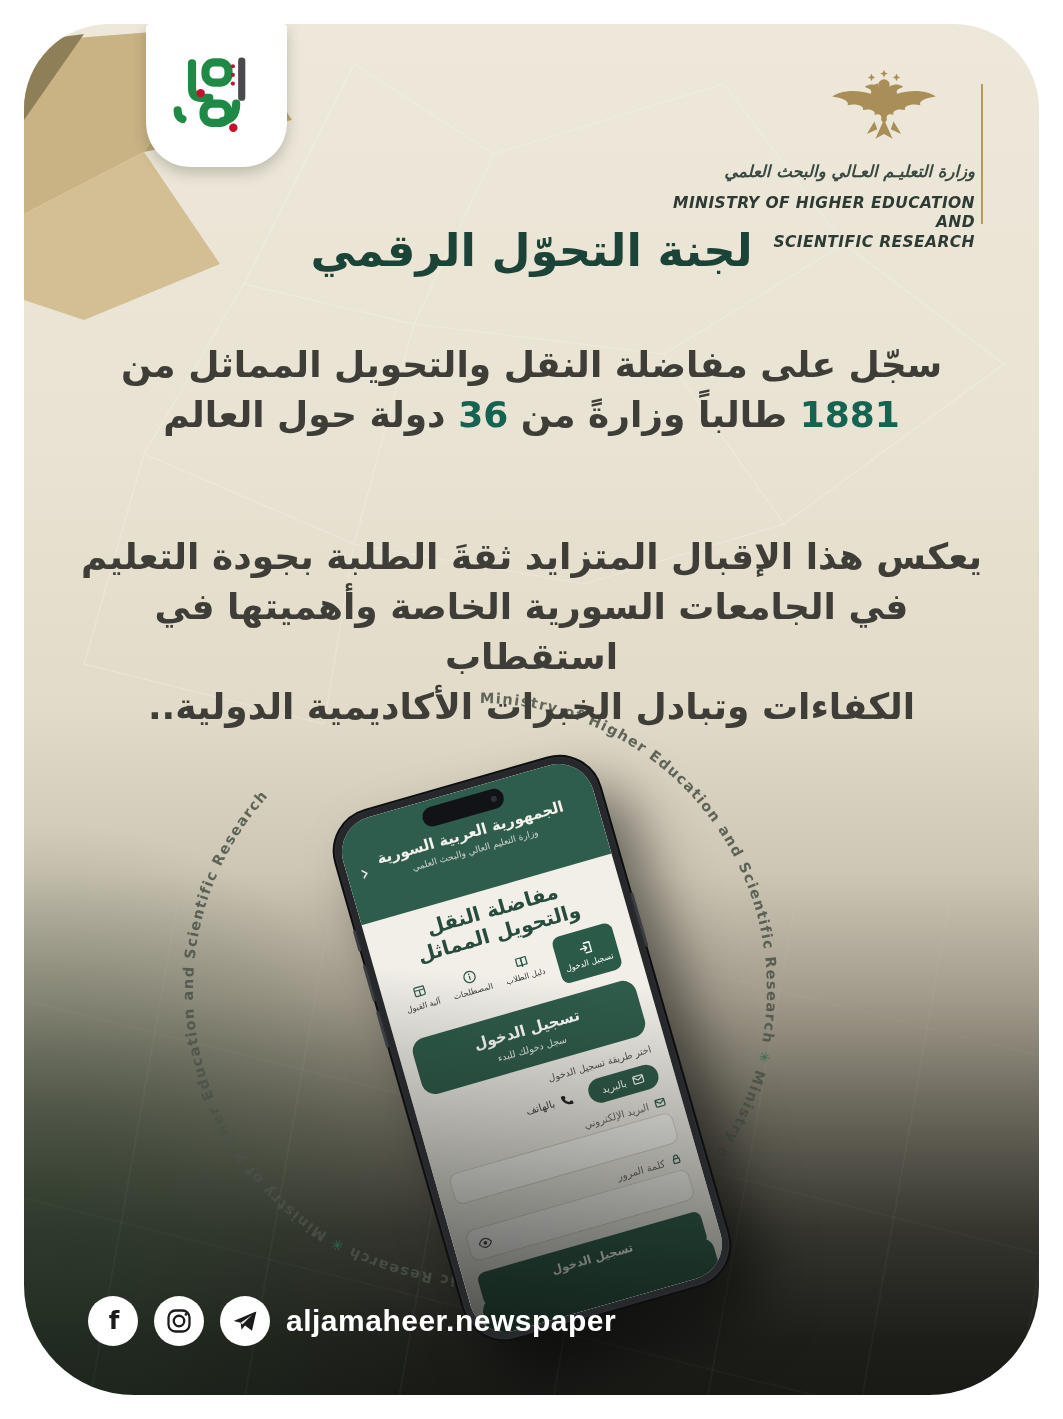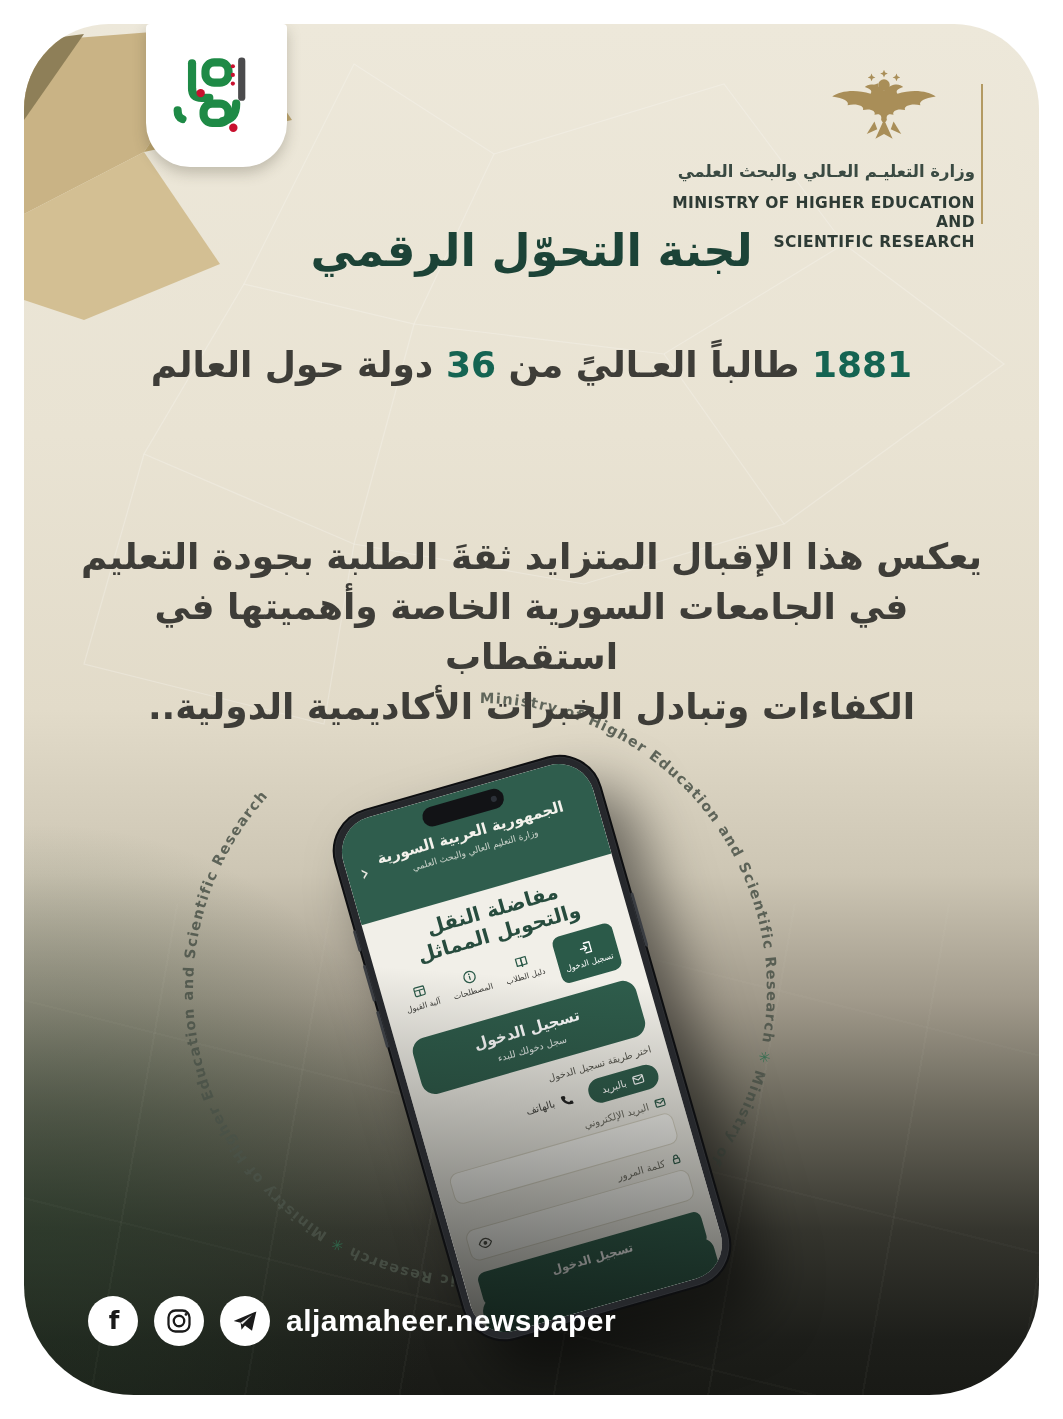--- a/index.html
+++ b/index.html
@@ -27,21 +27,21 @@
 
   
   #logo-badge {
     position:absolute; left:122px; top:0; width:141px; height:143px;
     background:#ffffff; border-radius:4px 4px 44px 44px;
     box-shadow:0 6px 14px rgba(60,55,40,.25);
     display:flex; align-items:center; justify-content:center;
   }
 
   
-  #ministry { position:absolute; right:64px; top:40px; width:320px; text-align:right; color:#32413a; }
+  #ministry { position:absolute; right:64px; top:40px; width:320px; text-align:right; color:#32413a;font-style:italic; }
   #ministry .eagle-wrap { display:flex; justify-content:flex-end; padding-right:32px; }
   #ministry .ar { font-size:16.5px; font-weight:bold; margin-top:6px; letter-spacing:.2px; color:#3a4a42; }
   #ministry .en { font-size:15.5px; font-weight:bold; letter-spacing:.4px; color:#2e3b35; line-height:1.25; margin-top:13px; }
   #gold-line { position:absolute; right:56px; top:60px; width:2.5px; height:140px; background:#b39a62; }
 
   
   #main-title {
     position:absolute; left:0; top:200px; width:100%; text-align:center;
     font-size:45px; font-weight:bold; color:#1c4337; letter-spacing:-.5px;
   }
@@ -185,23 +185,24 @@
       <div class="en">
         <span>MINISTRY OF HIGHER EDUCATION AND</span><br>
         <span>SCIENTIFIC RESEARCH</span>
       </div>
     </div>
     <div id="gold-line"></div>
 
     <div id="main-title">لجنة التحوّل الرقمي</div>
 
     <div class="para" id="para1">
+      <div>سجّل على مفاضلة النقل والتحويل المماثل من</div>
       <div>
         <span class="num">1881</span>
-        <span>طالباً العـاليً من</span>
+        <span>طالباً وزارةً من</span>
         <span class="num">36</span>
         <span>دولة حول العالم</span>
       </div>
     </div>
 
     <div class="para" id="para2">
       <div>يعكس هذا الإقبال المتزايد ثقةَ الطلبة بجودة التعليم</div>
       <div>في الجامعات السورية الخاصة وأهميتها في استقطاب</div>
       <div>الكفاءات وتبادل الخبرات الأكاديمية الدولية..</div>
     </div>

